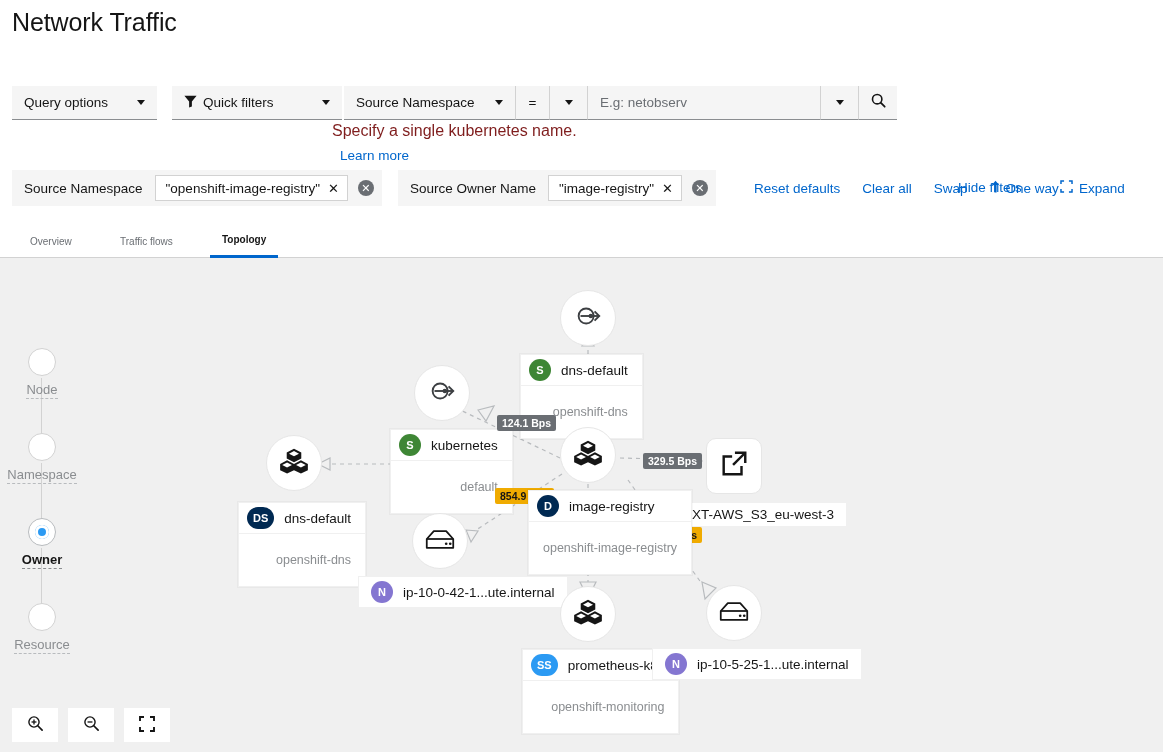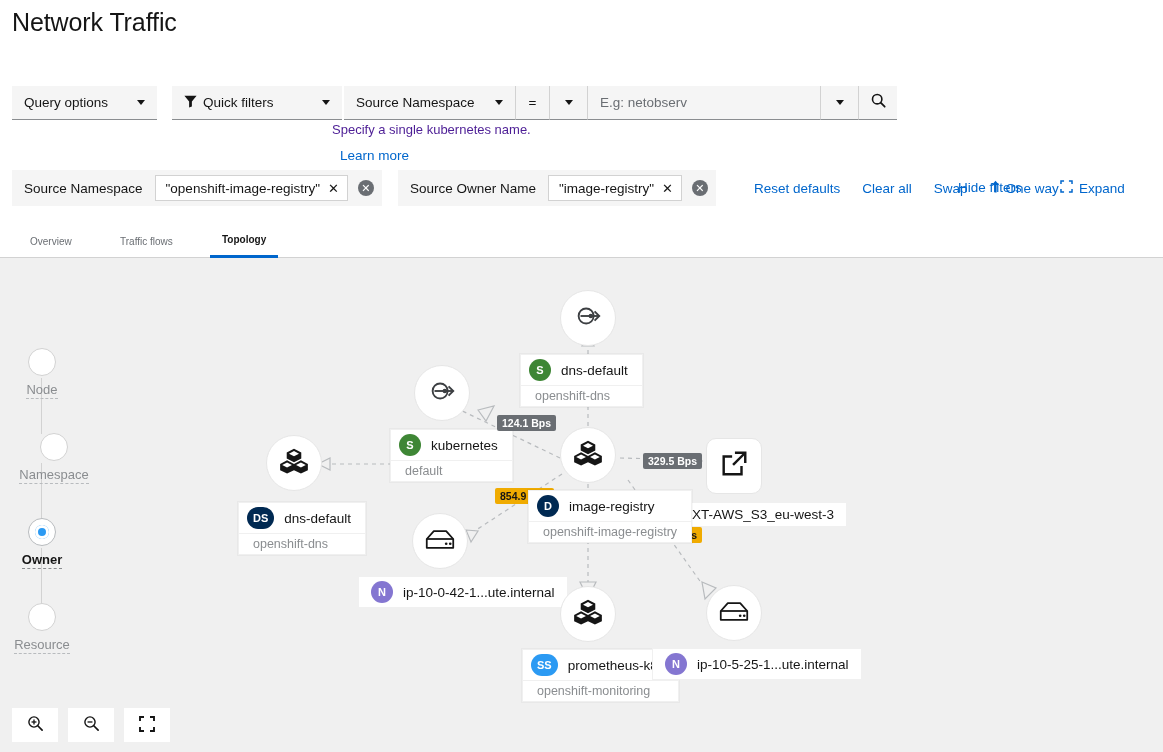--- a/index.html
+++ b/index.html
@@ -49,21 +49,21 @@
   #filter-value-input {
     width: 233px; height: 34px; background: #f5f5f5;
     border: 0; border-bottom: 1px solid #8a8d90; border-right: 1px solid #d2d2d2;
     padding: 0 12px; font-size: 13.5px; font-family: "Liberation Sans", sans-serif;
     color: #151515; outline: none;
   }
   #filter-value-input::placeholder { color: #6a6e73; }
   #filter-value-dropdown { width: 38px; justify-content: center; }
   #filter-search-button { width: 38px; justify-content: center; border-right: 0; }
 
-  .hint { position: absolute; left: 332px; top: 122px; font-size: 13px; color: #4c1d95; }
+  .hint { position: absolute; left: 332px; top: 122px; font-size: 16px; color: #7f1d1d; }
   .learn-more { position: absolute; left: 340px; top: 148px; font-size: 13.5px; color: #0066cc; text-decoration: none; cursor: pointer; }
 
   .link-btn {
     position: absolute; top: 94px; font-size: 13.5px; color: #0066cc;
     cursor: pointer; background: none; border: 0; padding: 0;
     font-family: "Liberation Sans", sans-serif; display: inline-flex; align-items: center; gap: 6px;
   }
   #hide-filters-button { left: 946px; }
   #expand-button { left: 1048px; }
 
@@ -138,22 +138,22 @@
   .gcard {
     position: absolute; background: #ffffff; border: 1px solid #f0f0f0;
     box-shadow: 0 0 0 1px rgba(0,0,0,0.03);
     white-space: nowrap; cursor: pointer;
   }
   .gcard-main {
     display: flex; align-items: center; gap: 10px;
     padding: 4px 14px 4px 8px; font-size: 13.5px; color: #151515;
   }
   .gcard-sub {
-    border-top: 1px solid #f0f0f0; text-align: left;
-    padding: 3px 14px; font-size: 12.5px; color: #8a8d90;
+    border-top: 1px solid #f0f0f0; text-align: right;
+    padding: 19px 14px; font-size: 12.5px; color: #8a8d90;
   }
   .gbadge {
     min-width: 22px; height: 22px; border-radius: 11px; padding: 0 6px;
     display: inline-flex; align-items: center; justify-content: center;
     font-size: 11px; font-weight: bold; color: #ffffff;
   }
   .gcard-plain {
     position: absolute; background: #ffffff; border: 1px solid #f0f0f0;
     padding: 4px 12px; font-size: 13.5px; color: #151515; white-space: nowrap; cursor: pointer;
   }
@@ -301,21 +301,21 @@
 
     <div class="stepper">
       <div class="step-line" style="top:30px;height:56px;"></div>
       <div class="step-line" style="top:115px;height:56px;"></div>
       <div class="step-line" style="top:200px;height:56px;"></div>
 
       <div class="step" style="top:0px;">
         <div class="step-circle"></div>
         <div class="step-label">Node</div>
       </div>
-      <div class="step" style="top:85px;margin-left:12px;">
+      <div class="step" style="top:85px;">
         <div class="step-circle"></div>
         <div class="step-label">Namespace</div>
       </div>
       <div class="step current" style="top:170px;">
         <div class="step-circle selected">
           <span class="step-dot"></span>
         </div>
         <div class="step-label">Owner</div>
       </div>
       <div class="step" style="top:255px;">

